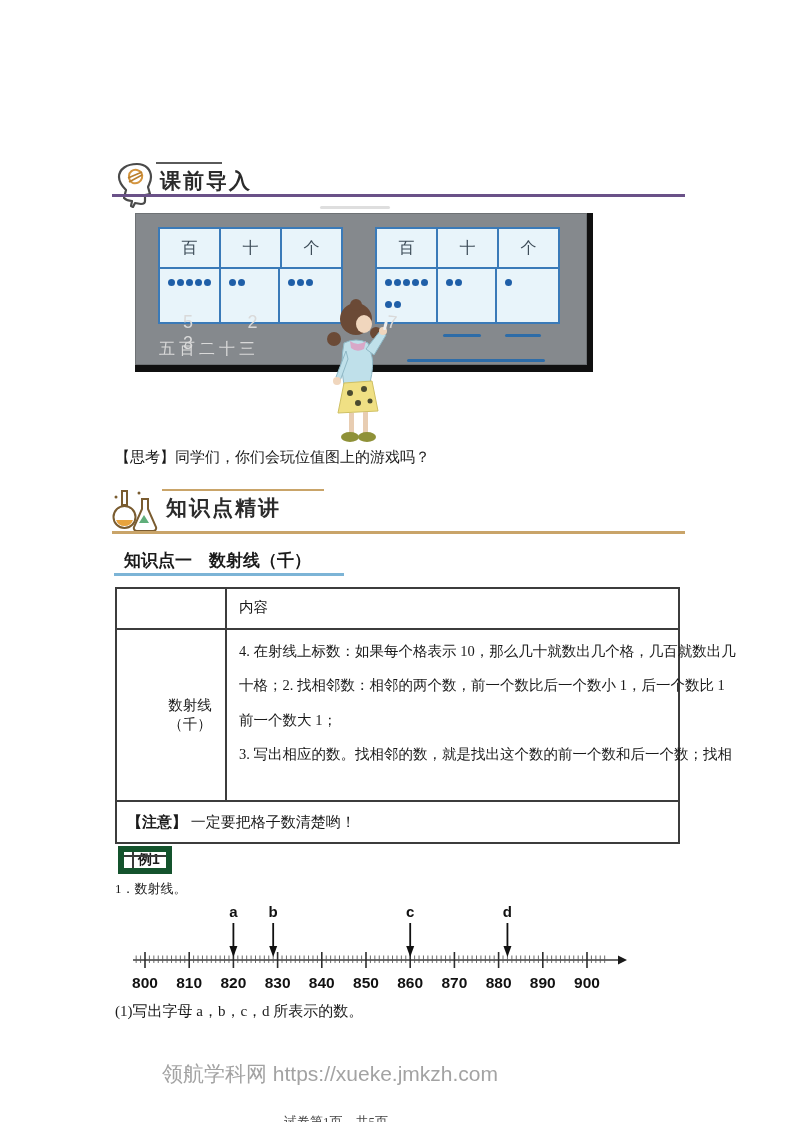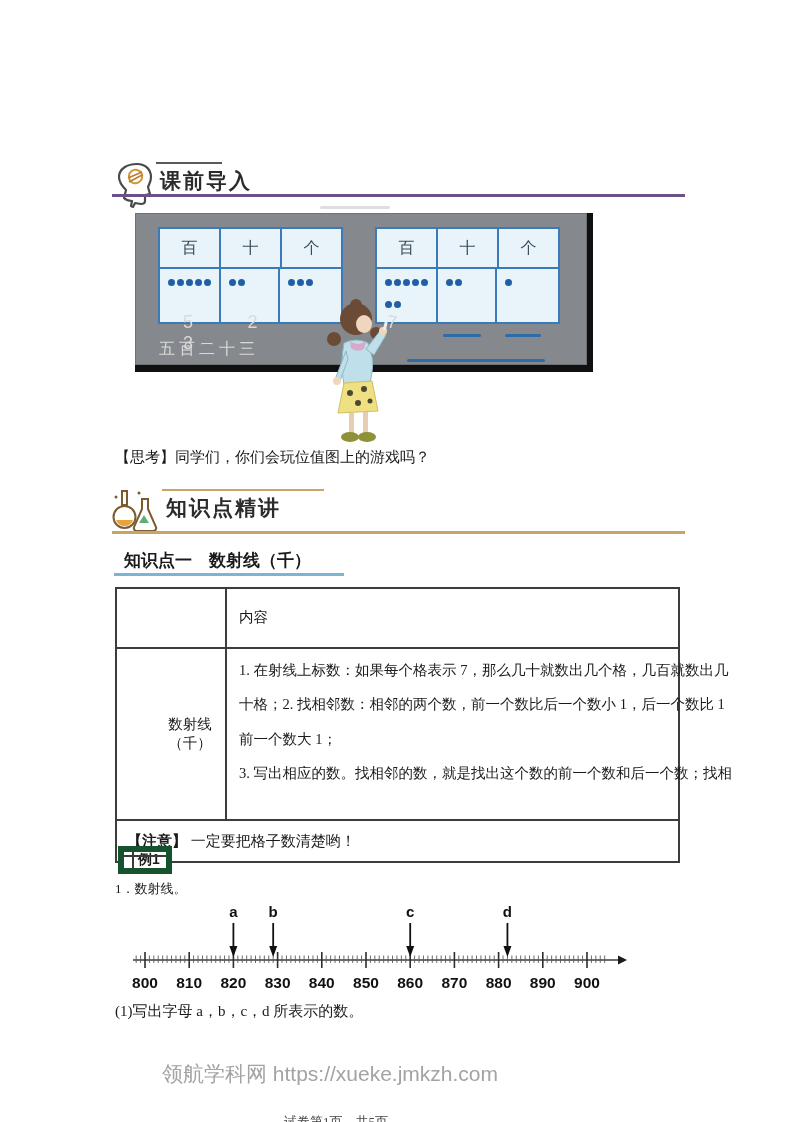--- a/index.html
+++ b/index.html
@@ -44,21 +44,21 @@
            font-family:"Liberation Sans","DejaVu Sans",sans-serif;}
   .kp-underline{left:114px;top:573px;width:230px;height:3px;background:#7cb4d6;}
 
   
   .kn-table{left:115px;top:587px;width:565px;border:2px solid #3c3c3c;box-sizing:border-box;}
   .kn-row{display:flex;border-top:2px solid #3c3c3c;}
   .kn-row:first-child{border-top:none;}
   .kn-col1{width:70px;flex:0 0 70px;border-right:2px solid #3c3c3c;display:flex;
            flex-direction:column;align-items:center;justify-content:center;font-size:14.5px;margin-left:38px;}
   .kn-col2{flex:1;padding:4px 12px 6px 12px;font-size:14.5px;}
-  .kn-head-row{height:58px;}
+  .kn-head-row{height:39px;}
   .kn-head-row .kn-col2{display:flex;align-items:center;}
   .kn-body-row{min-height:170px;}
   .kn-line{line-height:34.4px;white-space:nowrap;}
   .kn-note{padding:0 10px;line-height:40px;font-size:15px;}
   .kn-note b{font-weight:bold;}
 
   
   .ex-box{left:118px;top:846px;width:54px;height:28px;border:6px solid #14532d;box-sizing:border-box;
           font-size:14px;font-weight:bold;display:flex;align-items:center;justify-content:center;
           padding-left:8px;background:#fff;}
@@ -202,21 +202,21 @@
     <div class="kn-row kn-head-row">
       <div class="kn-col1"></div>
       <div class="kn-col2">内容</div>
     </div>
     <div class="kn-row kn-body-row">
       <div class="kn-col1">
         <div>数射线</div>
         <div>（千）</div>
       </div>
       <div class="kn-col2" id="kn-content">
-          <div class="kn-line">1. 在射线上标数：如果每个格表示 7，那么几十就数出几个格，几百就数出几</div>
+          <div class="kn-line">4. 在射线上标数：如果每个格表示 10，那么几十就数出几个格，几百就数出几</div>
           <div class="kn-line">十格；2. 找相邻数：相邻的两个数，前一个数比后一个数小 1，后一个数比 1</div>
           <div class="kn-line">前一个数大 1；</div>
           <div class="kn-line">3. 写出相应的数。找相邻的数，就是找出这个数的前一个数和后一个数；找相</div>
         </div>
     </div>
     <div class="kn-row">
       <div class="kn-note"><b>【注意】</b><span> 一定要把格子数清楚哟！</span></div>
     </div>
   </div>
 

